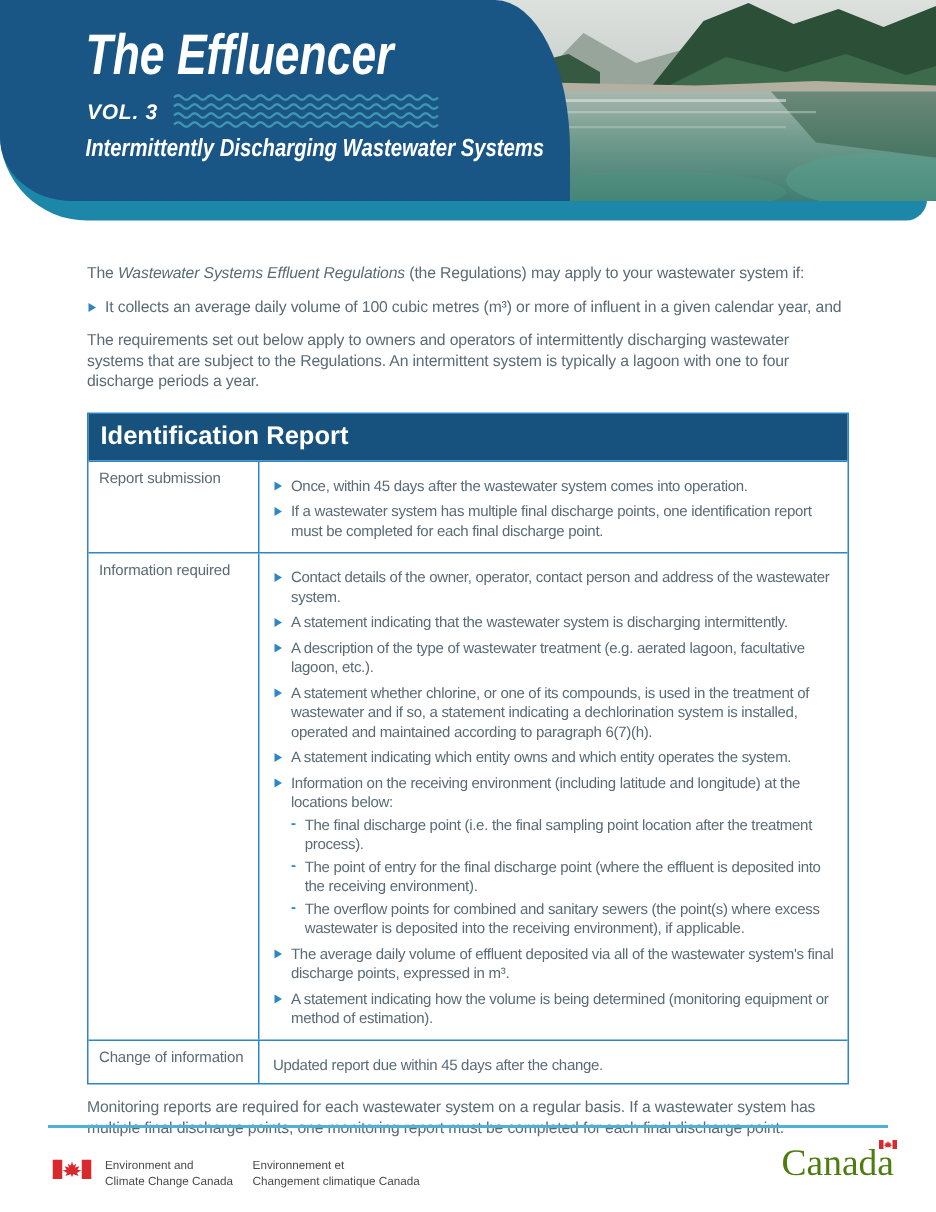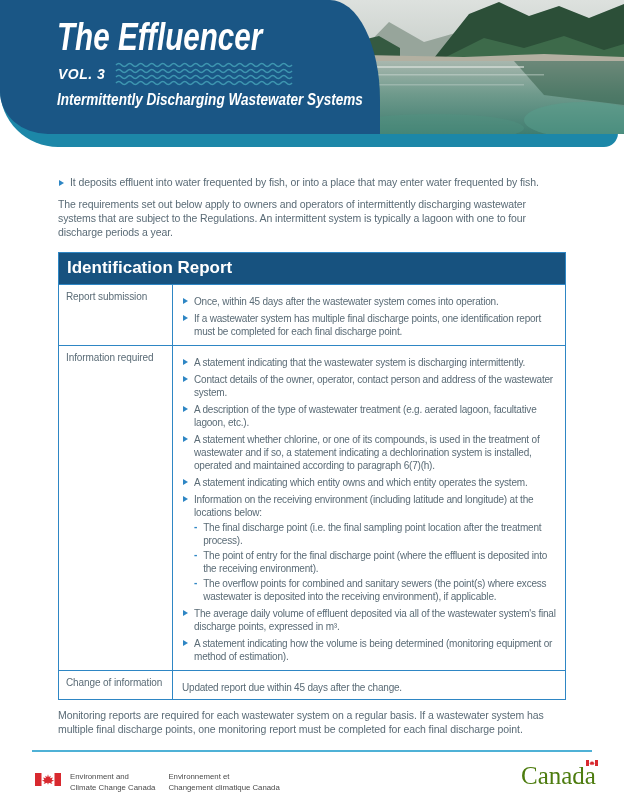--- a/index.html
+++ b/index.html
@@ -143,26 +143,27 @@
           <use href="#wv" y="6"></use>
           <use href="#wv" y="12"></use>
           <use href="#wv" y="18"></use>
         </svg>
       </div>
       <h2 class="nl-subtitle">Intermittently Discharging Wastewater Systems</h2>
     </div>
   </header>
 
   <main class="main">
+    <p class="lead"><span>The </span><i>Wastewater Systems Effluent Regulations</i><span> (the Regulations) may apply to your wastewater system if:</span></p>
 
     <div class="bullets" id="intro-bullets">
         <div class="b-block">
           <div class="b-item">
             <span class="arr"></span>
-            <span class="btxt">It deposits effluent into water frequented by fish, or into a place that may enter water frequented by fish.</span>
+            <span class="btxt">It collects an average daily volume of 100 cubic metres (m³) or more of influent in a given calendar year, and</span>
           </div>
         </div>
       </div>
 
     <p class="para">The requirements set out below apply to owners and operators of intermittently discharging wastewater systems that are subject to the Regulations. An intermittent system is typically a lagoon with one to four discharge periods a year.</p>
 
     <div class="tbl">
       <div class="tbl-title">Identification Report</div>
       <div id="tbl-rows">
           <div class="trow">
@@ -181,27 +182,27 @@
                 </div>
               </div>
             </div>
           </div>
           <div class="trow">
             <div class="tlabel">Information required</div>
             <div class="tcontent">
               <div class="b-block">
                 <div class="b-item">
                   <span class="arr"></span>
+                  <span class="btxt">Contact details of the owner, operator, contact person and address of the wastewater system.</span>
+                </div>
+              </div>
+              <div class="b-block">
+                <div class="b-item">
+                  <span class="arr"></span>
                   <span class="btxt">A statement indicating that the wastewater system is discharging intermittently.</span>
-                </div>
-              </div>
-              <div class="b-block">
-                <div class="b-item">
-                  <span class="arr"></span>
-                  <span class="btxt">Contact details of the owner, operator, contact person and address of the wastewater system.</span>
                 </div>
               </div>
               <div class="b-block">
                 <div class="b-item">
                   <span class="arr"></span>
                   <span class="btxt">A description of the type of wastewater treatment (e.g. aerated lagoon, facultative lagoon, etc.).</span>
                 </div>
               </div>
               <div class="b-block">
                 <div class="b-item">

